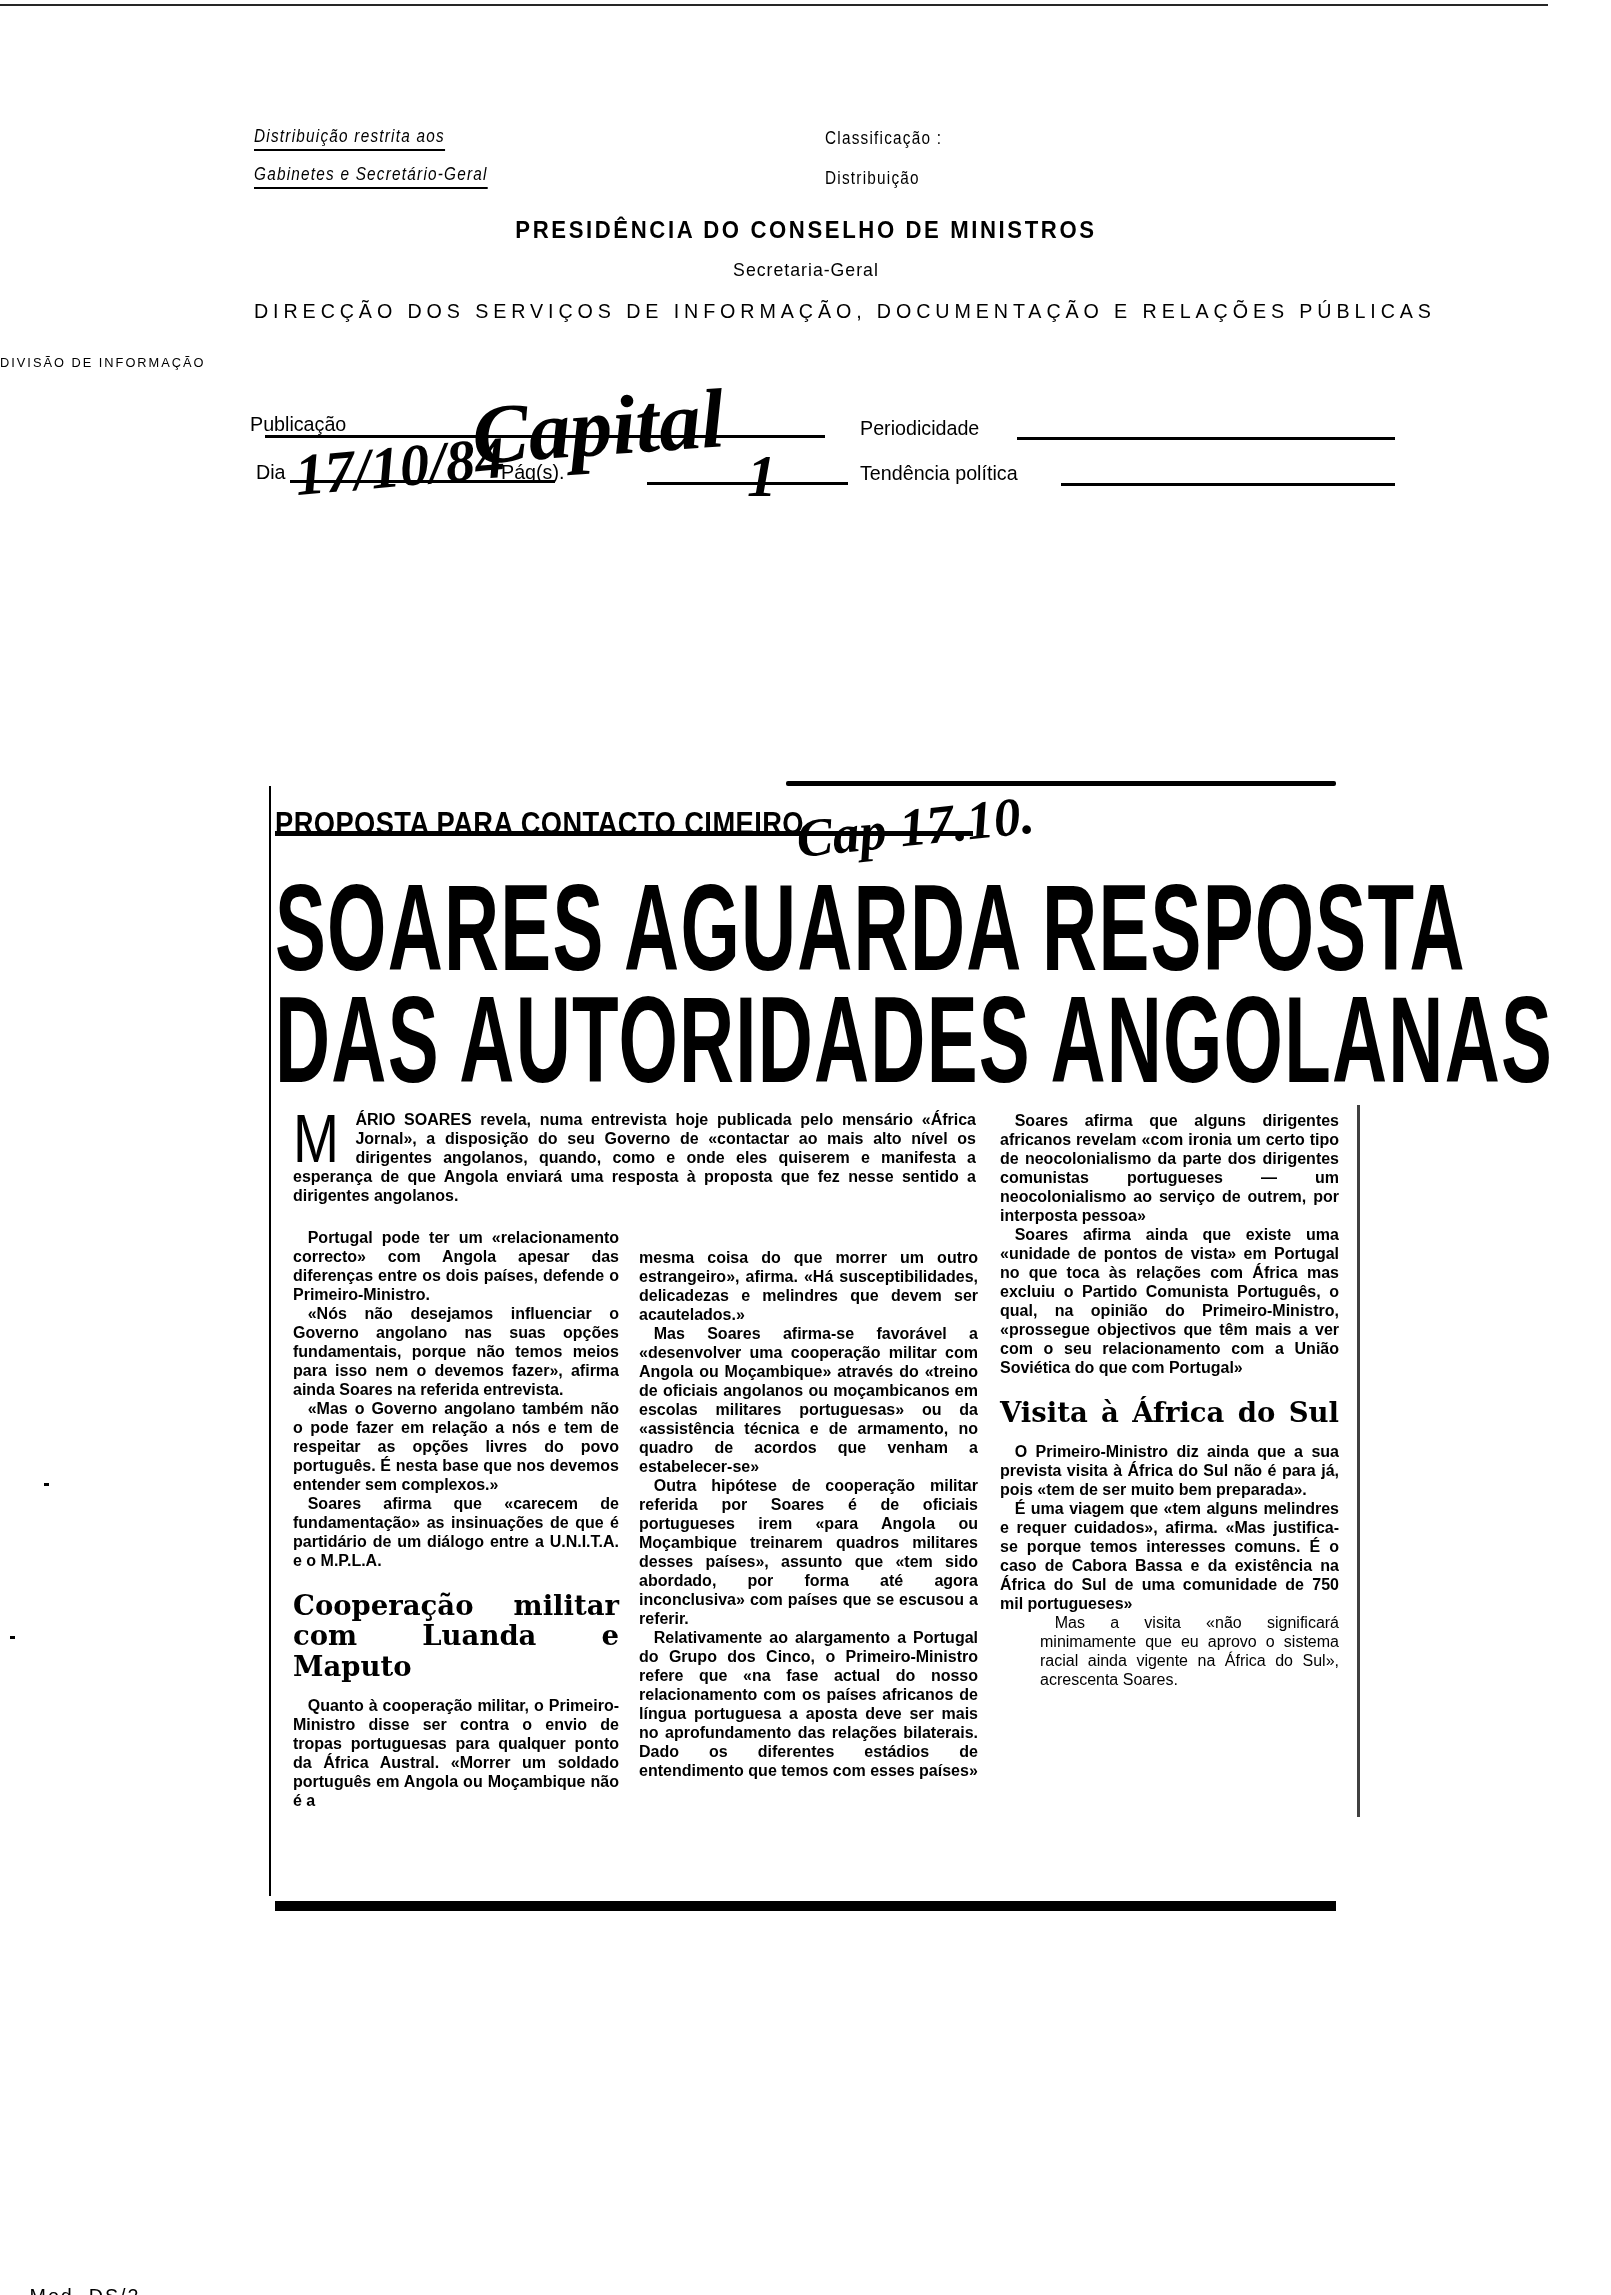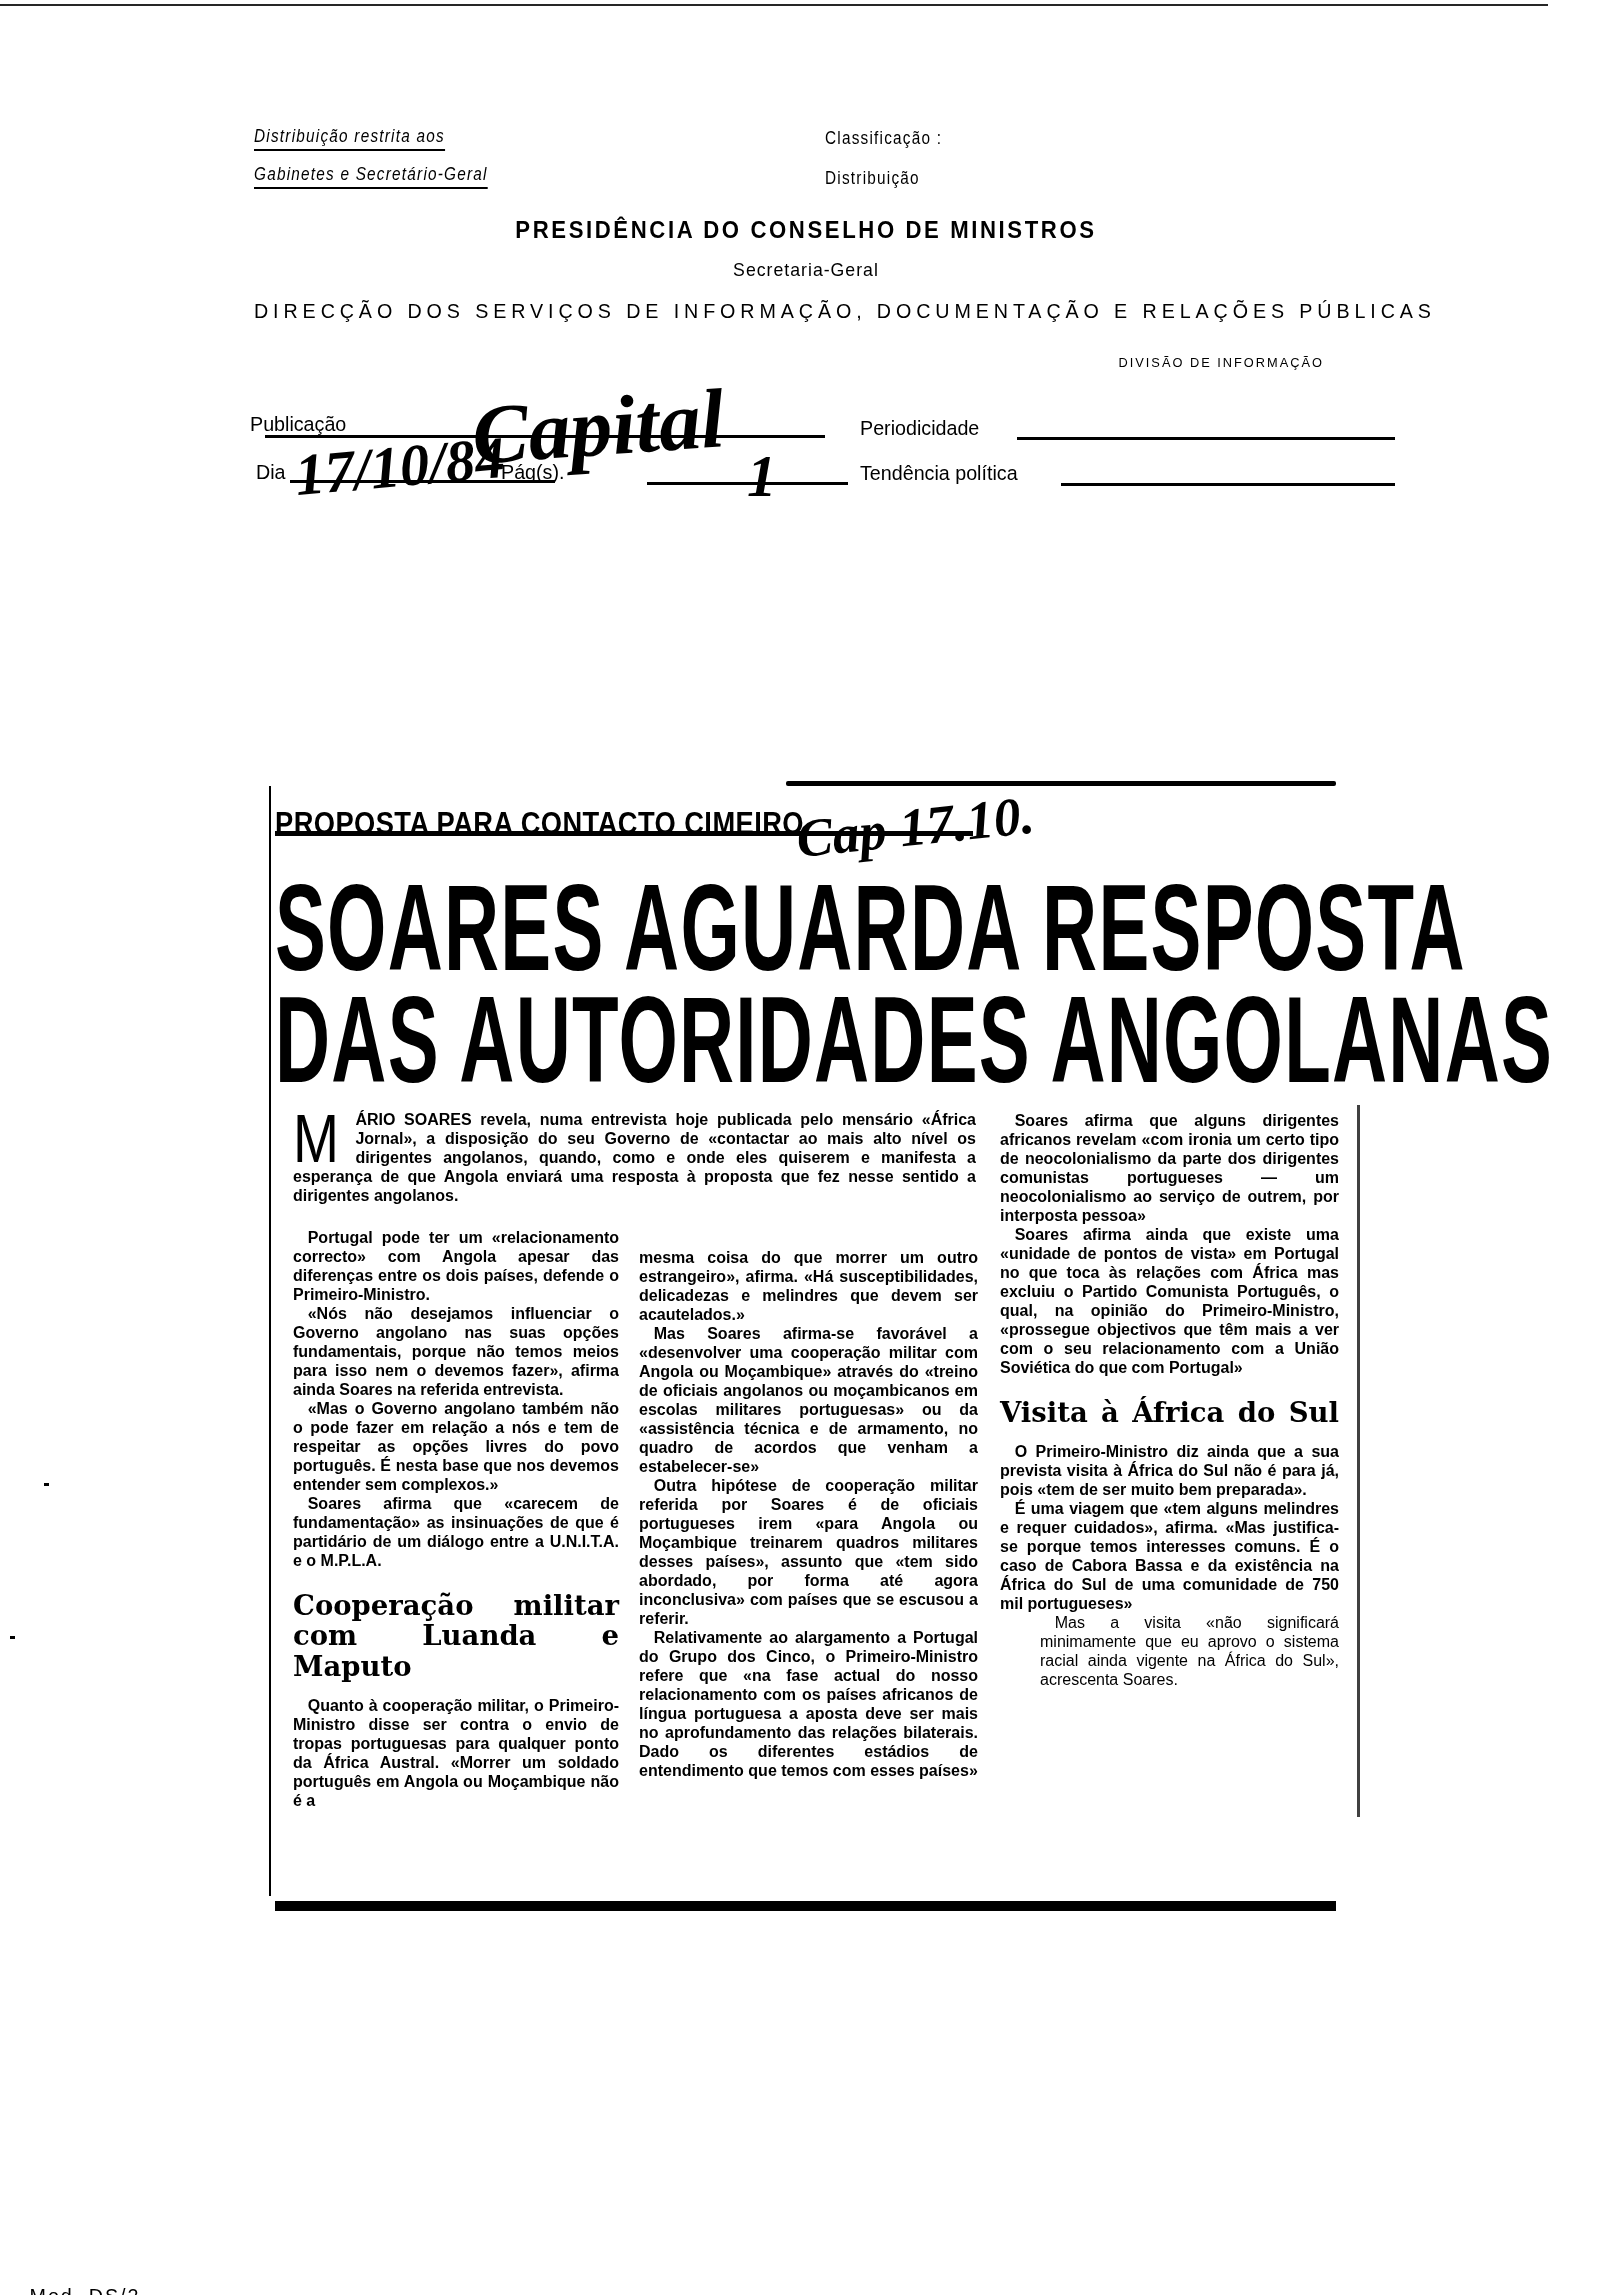--- a/index.html
+++ b/index.html
@@ -47,21 +47,21 @@
 <div class="abs hdr-small" style="left:825px;top:127px;">Classificação :</div>
 <div class="abs hdr-small" style="left:825px;top:167px;">Distribuição</div>
 
 <div class="abs" style="left:0;width:1612px;top:216px;text-align:center;">
   <div class="title-main" style="display:inline-block;">PRESIDÊNCIA DO CONSELHO DE MINISTROS</div>
 </div>
 <div class="abs" style="left:0;width:1612px;top:260px;text-align:center;font-size:17.7px;letter-spacing:1px;">Secretaria-Geral</div>
 <div class="abs" style="left:254px;width:1140px;top:300px;text-align:justify;text-align-last:justify;">
   <span class="dept">DIRECÇÃO DOS SERVIÇOS DE INFORMAÇÃO, DOCUMENTAÇÃO E RELAÇÕES PÚBLICAS</span>
 </div>
-<div class="abs" style="left:0;width:1324px;top:355px;text-align:right;font-size:12.8px;letter-spacing:2px;">DIVISÃO DE INFORMAÇÃO</div>
+<div class="abs" style="left:0;width:1324px;top:355px;text-align:left;font-size:12.8px;letter-spacing:2px;">DIVISÃO DE INFORMAÇÃO</div>
 
 <div class="abs field-label" style="left:250px;top:413px;">Publicação</div>
 <div class="abs rule" style="left:265px;top:435px;width:560px;"></div>
 <div class="abs hand" style="left:472px;top:378px;font-size:84px;transform:rotate(-4deg);">Capital</div>
 
 <div class="abs field-label" style="left:860px;top:417px;">Periodicidade</div>
 <div class="abs rule" style="left:1017px;top:437px;width:378px;"></div>
 
 <div class="abs field-label" style="left:256px;top:461px;">Dia</div>
 <div class="abs rule" style="left:290px;top:480px;width:265px;"></div>

